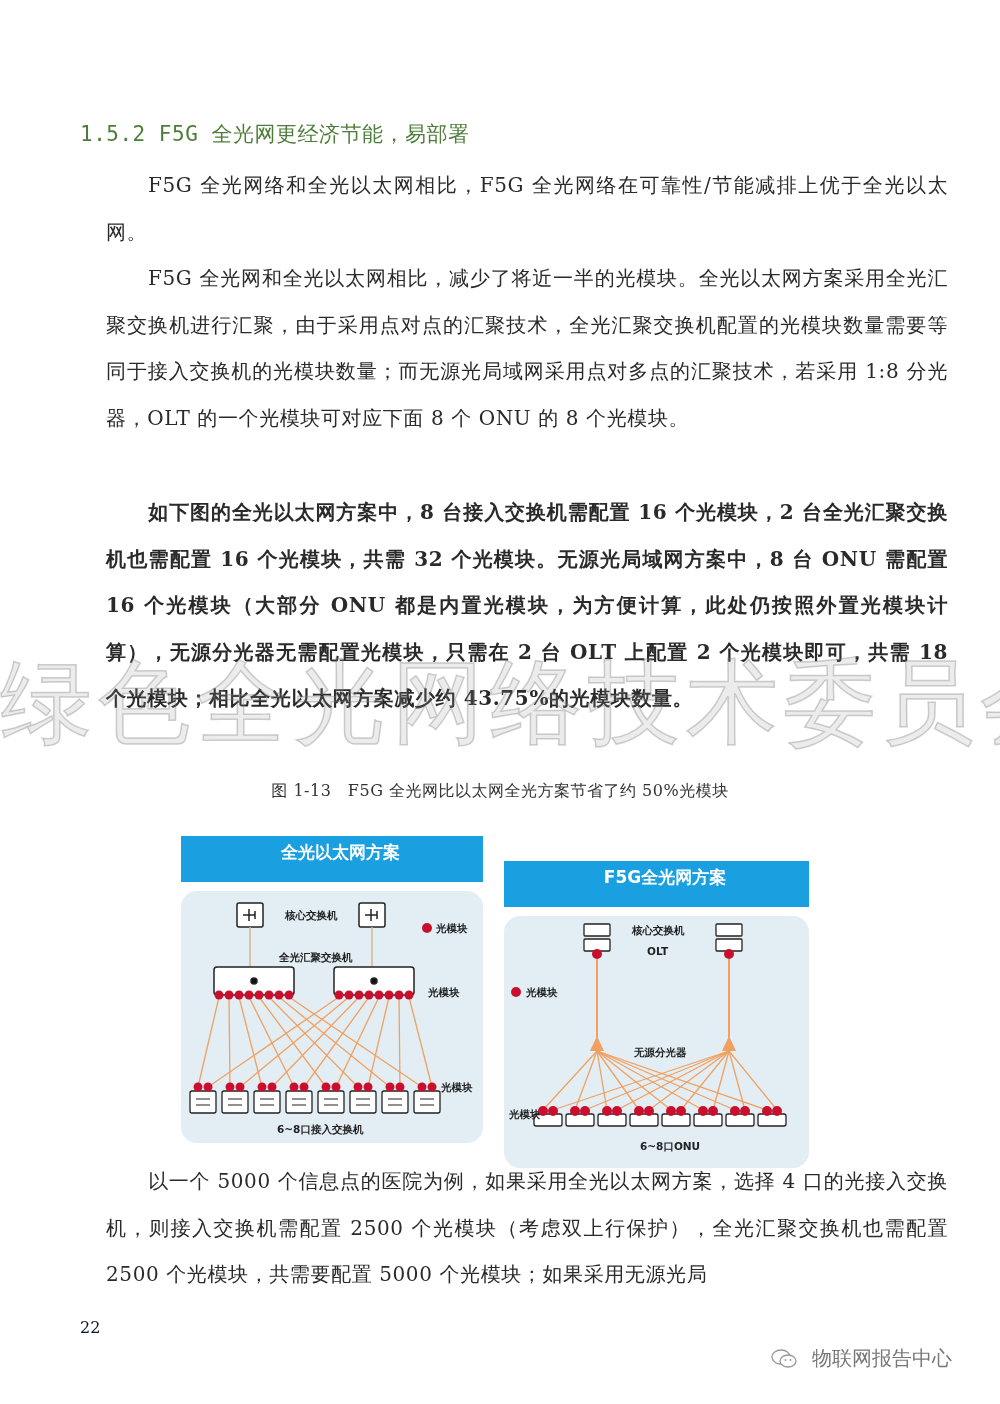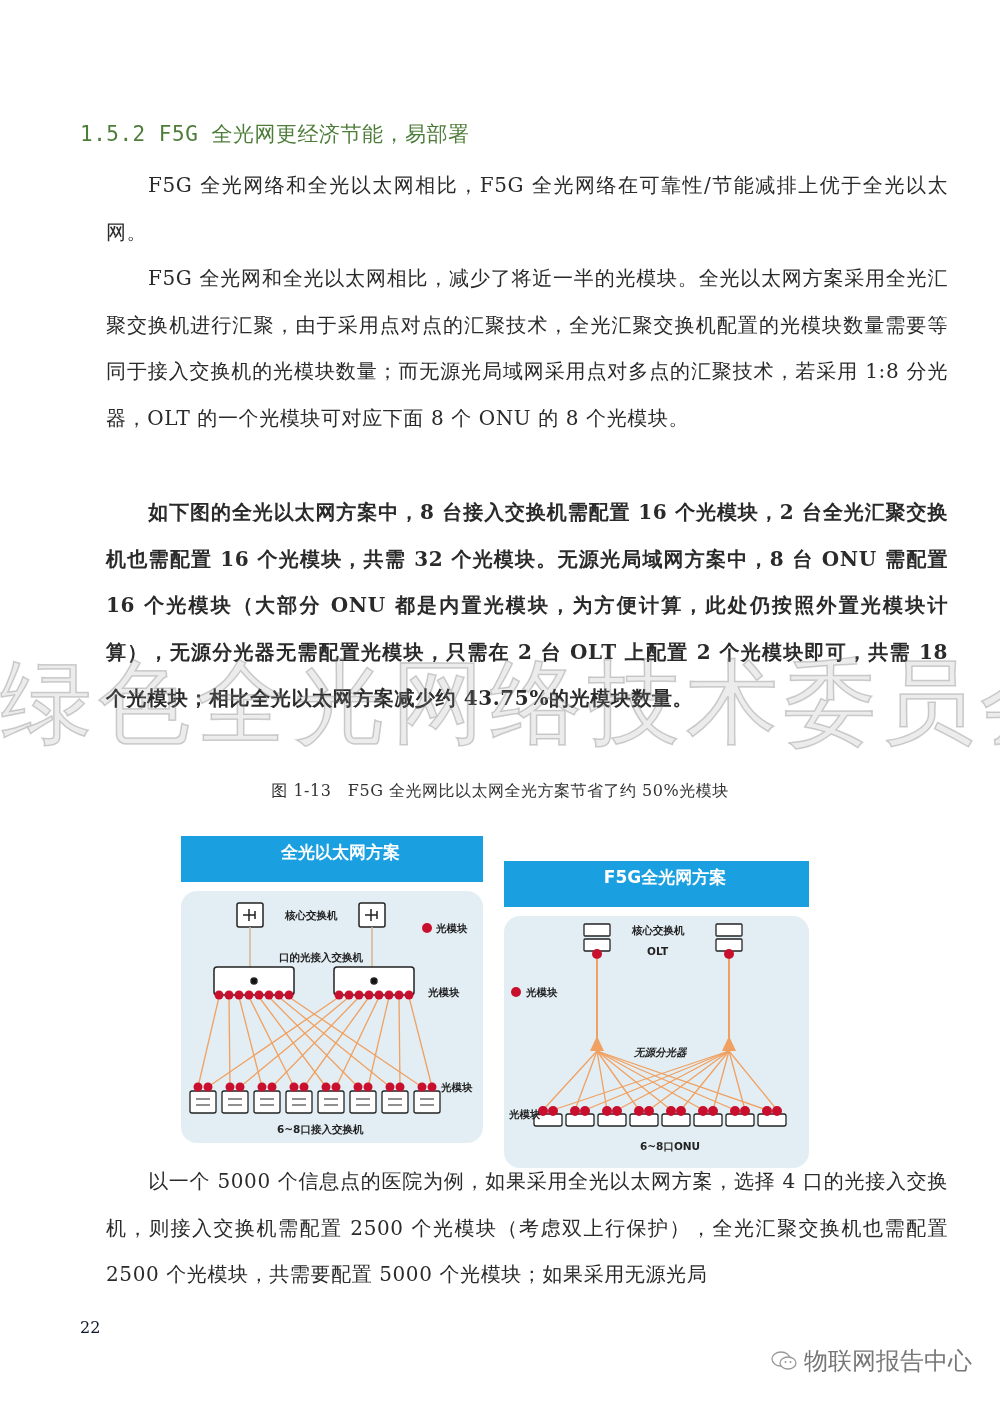--- a/index.html
+++ b/index.html
@@ -15,22 +15,22 @@
                letter-spacing:6px; white-space:nowrap; pointer-events:none;
                -webkit-text-stroke:1.5px rgba(120,120,120,0.35); }
   .caption { position:absolute; left:0; width:1000px; top:781px; text-align:center; font-size:16px; color:#333; letter-spacing:0.5px; }
   .panel { position:absolute; top:836px; }
   .panel .bar { height:46px; background:#1a9fe0; color:#fff; font-weight:bold; font-size:17px; text-align:center;
                 line-height:33px; font-family:"DejaVu Sans","Liberation Sans",sans-serif;padding-left:17px; }
   .panel .body { position:relative; margin-top:9px; background:#e3eef4; border-radius:16px; height:252px; overflow:hidden; }
   .panel svg { position:absolute; left:0; top:0; }
   .lbl { position:absolute; font-family:"DejaVu Sans","Liberation Sans",sans-serif; font-weight:bold; font-size:10.5px; color:#222; white-space:nowrap; }
   .page-num { position:absolute; left:80px; top:1318px; font-size:16px; color:#0f172a; }
-  .footer-brand { position:absolute; left:770px; top:1345px; font-size:24px; color:#777;
-                  font-family:"DejaVu Sans","Liberation Sans",sans-serif; display:flex; align-items:center; gap:6px; }
+  .footer-brand { position:absolute; left:770px; top:1345px; font-size:20px; color:#777;
+                  font-family:"DejaVu Sans","Liberation Sans",sans-serif; display:flex; align-items:center; gap:14px; }
   .wechat-icon { width:28px; height:22px; }
 </style>
 </head>
 <body>
 
 <div class="heading">1.5.2 F5G 全光网更经济节能，易部署</div>
 
 <div class="para" style="top:162px;"><span class="ind"></span><span>F5G 全光网络和全光以太网相比，F5G 全光网络在可靠性/节能减排上优于全光以太网。</span></div>
 <div class="para" style="top:255px;"><span class="ind"></span><span>F5G 全光网和全光以太网相比，减少了将近一半的光模块。全光以太网方案采用全光汇聚交换机进行汇聚，由于采用点对点的汇聚技术，全光汇聚交换机配置的光模块数量需要等同于接入交换机的光模块数量；而无源光局域网采用点对多点的汇聚技术，若采用 1:8 分光器，OLT 的一个光模块可对应下面 8 个 ONU 的 8 个光模块。</span></div>
 <div class="para" style="top:489px;font-weight:bold;"><span class="ind"></span><span>如下图的全光以太网方案中，8 台接入交换机需配置 16 个光模块，2 台全光汇聚交换机也需配置 16 个光模块，共需 32 个光模块。无源光局域网方案中，8 台 ONU 需配置 16 个光模块（大部分 ONU 都是内置光模块，为方便计算，此处仍按照外置光模块计算），无源分光器无需配置光模块，只需在 2 台 OLT 上配置 2 个光模块即可，共需 18 个光模块；相比全光以太网方案减少约 43.75%的光模块数量。</span></div>
@@ -131,21 +131,21 @@
           <circle cx="209" cy="196" r="4.5" fill="#c8102e"></circle>
           <circle cx="219" cy="196" r="4.5" fill="#c8102e"></circle>
           <circle cx="241" cy="196" r="4.5" fill="#c8102e"></circle>
           <circle cx="251" cy="196" r="4.5" fill="#c8102e"></circle>
         </g>
 
       <circle cx="246" cy="37" r="5" fill="#c8102e"></circle>
     </svg>
     <div class="lbl" style="left:104px; top:18px;">核心交换机</div>
     <div class="lbl" style="left:255px; top:31px;">光模块</div>
-    <div class="lbl" style="left:98px; top:60px;">口的光接入交换机</div>
+    <div class="lbl" style="left:98px; top:60px;">全光汇聚交换机</div>
     <div class="lbl" style="left:247px; top:95px;">光模块</div>
     <div class="lbl" style="left:260px; top:190px;">光模块</div>
     <div class="lbl" style="left:96px; top:232px;">6~8口接入交换机</div>
   </div>
 </div>
 
 <div class="panel" style="left:504px; width:305px;margin-top:25px;">
   <div class="bar">F5G全光网方案</div>
   <div class="body">
     <svg width="305" height="252" viewBox="0 0 305 252">
@@ -203,21 +203,21 @@
           <circle cx="241" cy="195" r="5" fill="#c8102e"></circle>
           <rect x="254" y="198" width="28" height="12" rx="2" fill="#fff" stroke="#222" stroke-width="1.3"></rect>
           <circle cx="263" cy="195" r="5" fill="#c8102e"></circle>
           <circle cx="273" cy="195" r="5" fill="#c8102e"></circle>
         </g>
       <circle cx="12" cy="76" r="5" fill="#c8102e"></circle>
     </svg>
     <div class="lbl" style="left:128px; top:8px;">核心交换机</div>
     <div class="lbl" style="left:143px; top:29px;">OLT</div>
     <div class="lbl" style="left:22px; top:70px;">光模块</div>
-    <div class="lbl" style="left:130px; top:130px;font-style:italic;">无源分光器</div>
+    <div class="lbl" style="left:130px; top:130px;">无源分光器</div>
     <div class="lbl" style="left:5px; top:192px;">光模块</div>
     <div class="lbl" style="left:136px; top:224px;">6~8口ONU</div>
   </div>
 </div>
 
 <div class="para" style="top:1158px;"><span class="ind"></span><span>以一个 5000 个信息点的医院为例，如果采用全光以太网方案，选择 4 口的光接入交换机，则接入交换机需配置 2500 个光模块（考虑双上行保护），全光汇聚交换机也需配置 2500 个光模块，共需要配置 5000 个光模块；如果采用无源光局</span></div>
 
 <div class="page-num">22</div>
 
 <div class="footer-brand">

